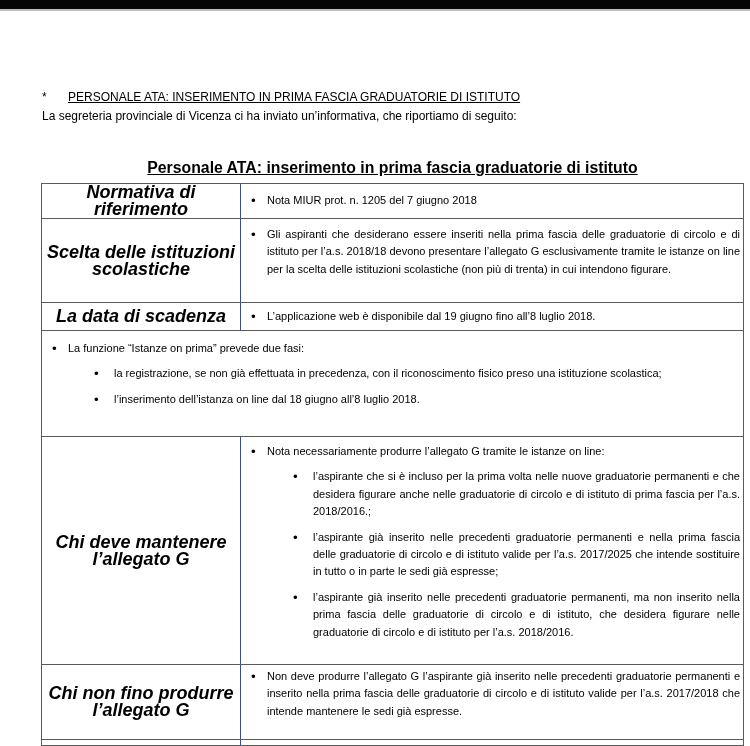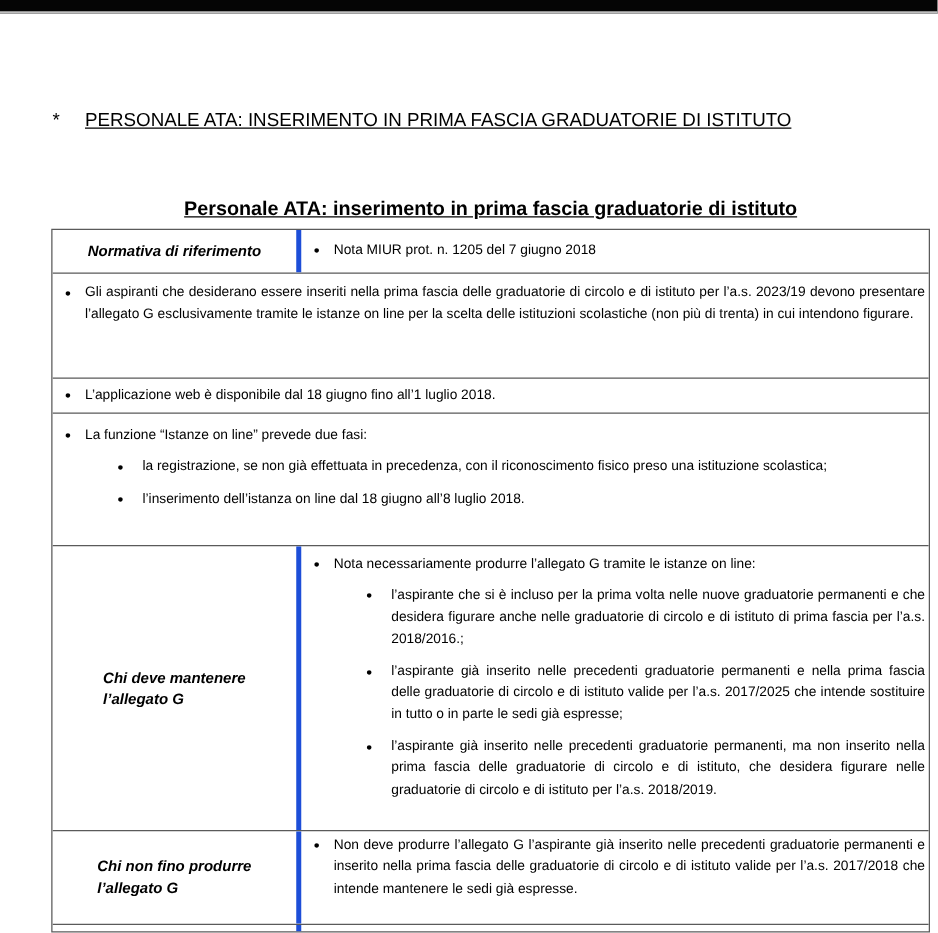--- a/index.html
+++ b/index.html
@@ -12,43 +12,44 @@
     overflow:hidden;
   }
   .topbar {
     position:absolute; top:0; left:0;
     width:750px; height:11px;
     background:#050505;
     border-bottom:2px solid #bfbfbf;
   }
   .intro {
     position:absolute; left:42px; top:88px; width:690px;
-    font-size:15px; line-height:18.5px;
+    font-size:12px; line-height:18.5px;
   }
   .star { display:inline-block; width:26px; }
   .intro-heading { text-decoration:underline; }
   .table-title {
     position:absolute; left:41px; top:158px; width:703px;
     text-align:center; font-weight:bold; font-size:15.8px; line-height:20px;
   }
   .table-title .u { text-decoration:underline; }
   .doc-table {
     position:absolute; left:41px; top:183px;
     width:703px; height:563px;
     border:1px solid #5a5a5a;
     overflow:hidden;
     background:#fff;
   }
   .t-row { display:flex; border-bottom:1px solid #5a5a5a; overflow:hidden; }
   .label-cell {
     width:199px; flex:none;
-    border-right:4px solid #1d4ed8;
+    border-right:1px solid #1d4ed8;
     display:flex; align-items:center; justify-content:center;
+    text-align:center;
     font-weight:bold; font-style:italic;
-    font-size:12px; line-height:17px;
+    font-size:18px; line-height:17px;
     padding:2px 4px;
     white-space:pre-line;
   }
   .label-cell.nowrap { white-space:nowrap; }
   .content-cell { flex:1; min-width:0; padding:7px 0; }
   .content-cell.vcenter { display:flex; flex-direction:column; justify-content:center; padding:0; }
   .content-cell.pt9 { padding-top:9px; }
   .content-cell.pt6 { padding-top:6px; padding-bottom:6px; }
   .content-cell.pt3 { padding-top:3px; padding-bottom:3px; }
   .item { display:flex; margin-bottom:8px; }
@@ -68,61 +69,65 @@
 <body>
 
 <div class="page">
 
   <div class="topbar"></div>
 
   <div class="intro">
     <div>
       <span class="star">*</span><span class="intro-heading">PERSONALE ATA: INSERIMENTO IN PRIMA FASCIA GRADUATORIE DI ISTITUTO</span>
     </div>
+    <div>La segreteria provinciale di Vicenza ci ha inviato un’informativa, che riportiamo di seguito:</div>
   </div>
 
   <div class="table-title">
     <span class="u">Personale ATA: inserimento in prima fascia graduatorie di istituto</span>
   </div>
 
   <div class="doc-table">
 
     <div class="t-row" style="height:35px">
       <div class="label-cell">Normativa di riferimento</div>
       <div class="content-cell vcenter">
         <div class="item">
           <span class="bullet">•</span>
           <span class="txt">Nota MIUR prot. n. 1205 del 7 giugno 2018</span>
         </div>
       </div>
     </div>
 
     <div class="t-row" style="height:84px">
+      <div class="label-cell">Scelta delle istituzioni
+scolastiche</div>
       <div class="content-cell">
         <div class="item">
           <span class="bullet">•</span>
-          <span class="txt">Gli aspiranti che desiderano essere inseriti nella prima fascia delle graduatorie di circolo e di istituto per l’a.s. 2023/19 devono presentare l’allegato G esclusivamente tramite le istanze on line per la scelta delle istituzioni scolastiche (non più di trenta) in cui intendono figurare.</span>
+          <span class="txt">Gli aspiranti che desiderano essere inseriti nella prima fascia delle graduatorie di circolo e di istituto per l’a.s. 2018/18 devono presentare l’allegato G esclusivamente tramite le istanze on line per la scelta delle istituzioni scolastiche (non più di trenta) in cui intendono figurare.</span>
         </div>
       </div>
     </div>
 
     <div class="t-row" style="height:28px">
+      <div class="label-cell">La data di scadenza</div>
       <div class="content-cell vcenter">
         <div class="item">
           <span class="bullet">•</span>
-          <span class="txt">L’applicazione web è disponibile dal 18 giugno fino all’1 luglio 2018.</span>
+          <span class="txt">L’applicazione web è disponibile dal 19 giugno fino all’8 luglio 2018.</span>
         </div>
       </div>
     </div>
 
     <div class="t-row" style="height:106px">
       <div class="content-cell pt9">
         <div class="item">
           <span class="bullet">•</span>
-          <span class="txt">La funzione “Istanze on line” prevede due fasi:</span>
+          <span class="txt">La funzione “Istanze on prima” prevede due fasi:</span>
         </div>
         <div class="item sub">
           <span class="bullet">•</span>
           <span class="txt">la registrazione, se non già effettuata in precedenza, con il riconoscimento fisico preso una istituzione scolastica;</span>
         </div>
         <div class="item sub">
           <span class="bullet">•</span>
           <span class="txt">l’inserimento dell’istanza on line dal 18 giugno all’8 luglio 2018.</span>
         </div>
       </div>
@@ -139,21 +144,21 @@
         <div class="item sub">
           <span class="bullet">•</span>
           <span class="txt">l’aspirante che si è incluso per la prima volta nelle nuove graduatorie permanenti e che desidera figurare anche nelle graduatorie di circolo e di istituto di prima fascia per l’a.s. 2018/2016.;</span>
         </div>
         <div class="item sub">
           <span class="bullet">•</span>
           <span class="txt">l’aspirante già inserito nelle precedenti graduatorie permanenti e nella prima fascia delle graduatorie di circolo e di istituto valide per l’a.s. 2017/2025 che intende sostituire in tutto o in parte le sedi già espresse;</span>
         </div>
         <div class="item sub">
           <span class="bullet">•</span>
-          <span class="txt">l’aspirante già inserito nelle precedenti graduatorie permanenti, ma non inserito nella prima fascia delle graduatorie di circolo e di istituto, che desidera figurare nelle graduatorie di circolo e di istituto per l’a.s. 2018/2019.</span>
+          <span class="txt">l’aspirante già inserito nelle precedenti graduatorie permanenti, ma non inserito nella prima fascia delle graduatorie di circolo e di istituto, che desidera figurare nelle graduatorie di circolo e di istituto per l’a.s. 2018/2016.</span>
         </div>
       </div>
     </div>
 
     <div class="t-row" style="height:75px">
       <div class="label-cell">Chi non fino produrre
 l’allegato G</div>
       <div class="content-cell pt3">
         <div class="item">
           <span class="bullet">•</span>

